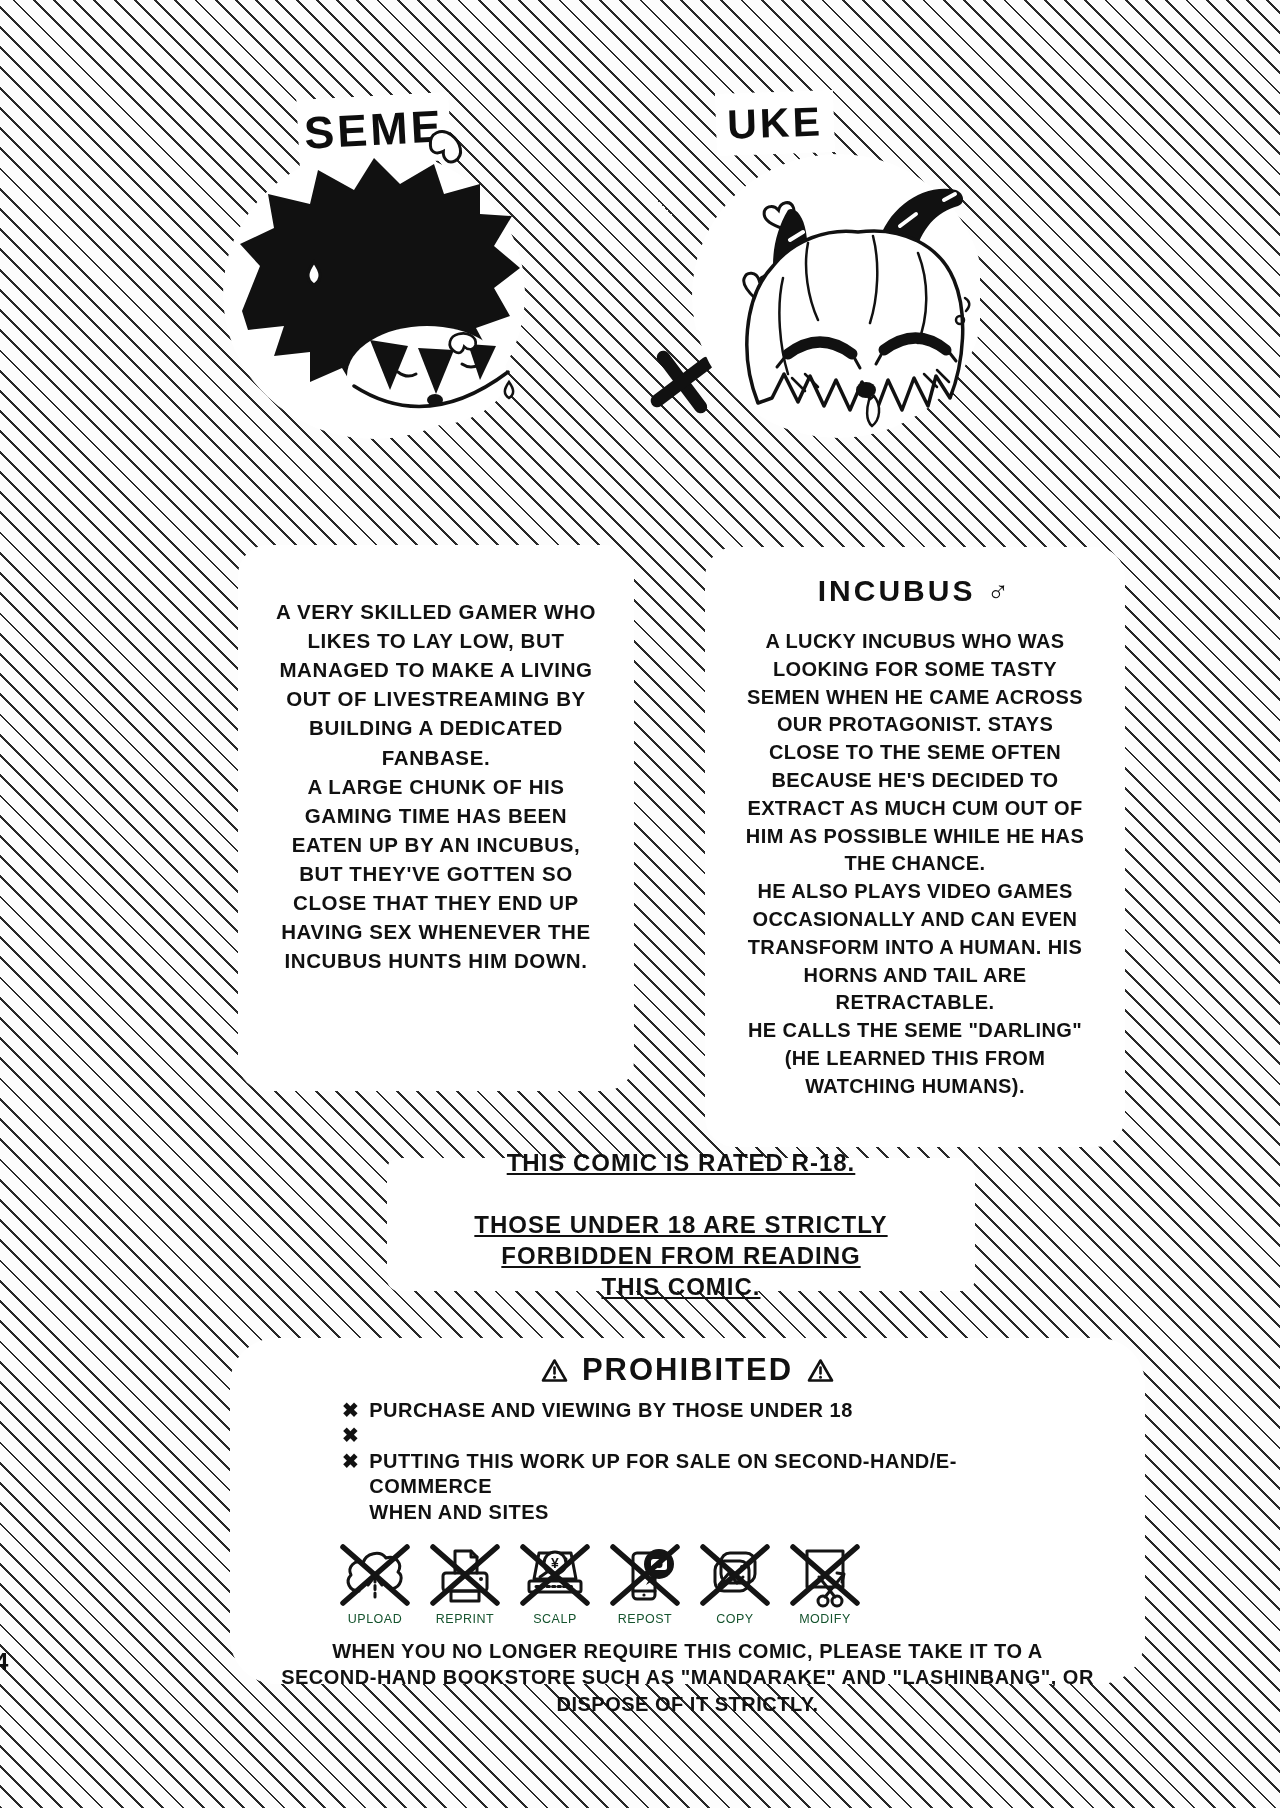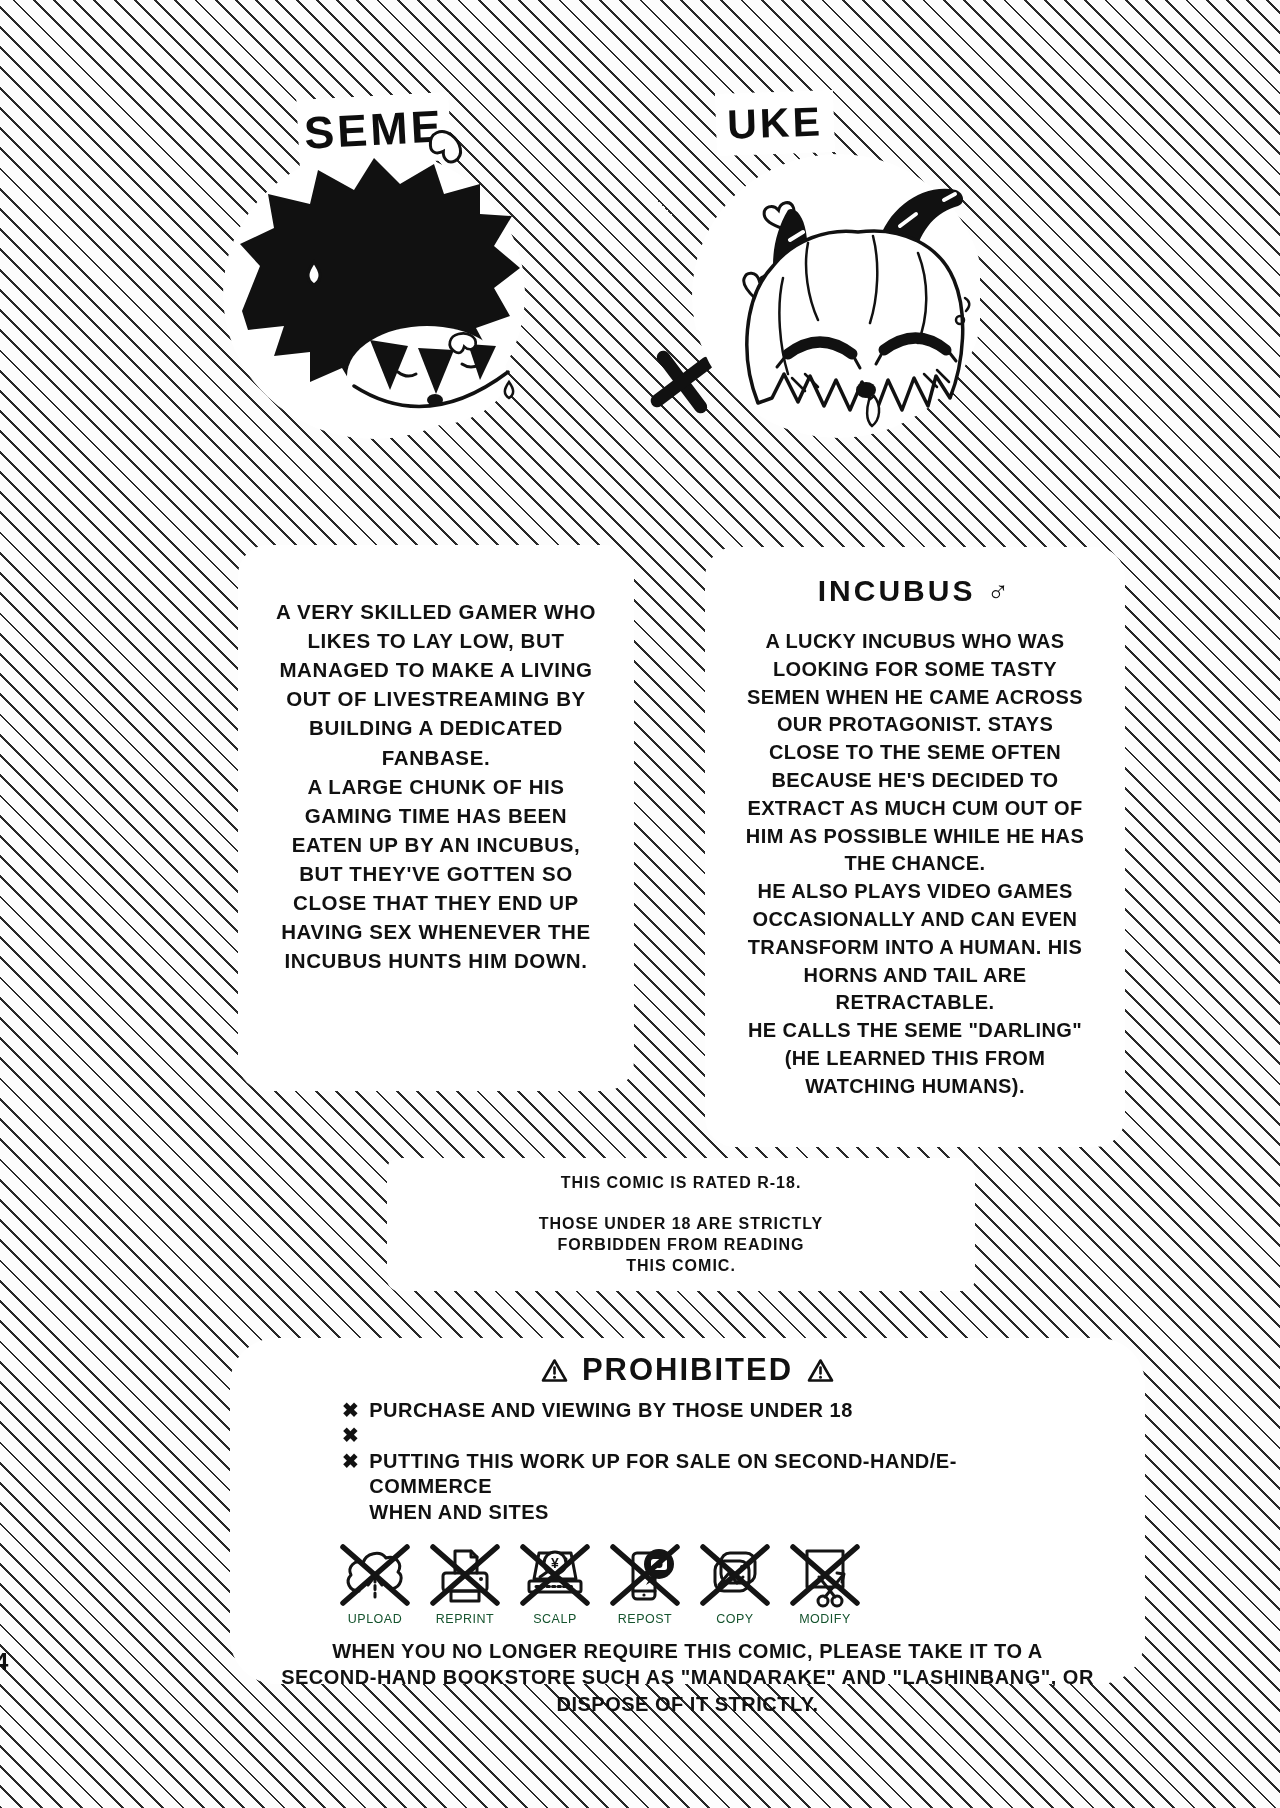--- a/index.html
+++ b/index.html
@@ -14,21 +14,21 @@
   .role-label{display:flex;align-items:center;justify-content:center;font-weight:700;letter-spacing:3px;color:#0e0e0e;}
   #seme-label{left:298px;top:96px;width:152px;height:68px;font-size:45px;transform:rotate(-3deg);}
   #uke-label{left:716px;top:92px;width:118px;height:62px;font-size:41px;transform:rotate(-2deg);}
   .char-box{text-align:center;}
   #seme-box{left:238px;top:545px;width:396px;height:546px;border-radius:30px;padding:28px 16px 0 16px;}
   #uke-box{left:705px;top:547px;width:420px;height:600px;border-radius:30px;padding:24px 14px 0 14px;}
   .box-title{font-size:30px;font-weight:700;letter-spacing:3px;line-height:1.3;white-space:pre-line;}
   .box-body{font-size:20.5px;font-weight:700;letter-spacing:.6px;line-height:1.42;white-space:pre-line;margin-top:24px;}
   #uke-box .box-body{font-size:20px;line-height:1.39;margin-top:18px;letter-spacing:.4px;}
   #rating-box{left:387px;top:1158px;width:588px;height:133px;border-radius:12px;display:flex;align-items:center;justify-content:center;text-align:center;}
-  .rating-text{font-size:16px;font-weight:700;letter-spacing:1px;line-height:1.3;white-space:pre-line;}
+  .rating-text{font-size:24px;font-weight:700;letter-spacing:1px;line-height:1.3;white-space:pre-line;text-decoration:underline;}
   #prohibited-box{left:230px;top:1338px;width:915px;height:346px;border-radius:46px;padding-top:14px;}
   .pro-title{display:flex;align-items:center;justify-content:center;gap:14px;font-size:31px;font-weight:700;letter-spacing:2px;}
   .pro-items{margin:10px 0 0 112px;width:730px;font-size:20px;font-weight:700;letter-spacing:.5px;line-height:1.27;}
   .pro-item{display:flex;gap:10px;align-items:flex-start;}
   .x-bullet{flex:0 0 auto;}
   .pro-item-text{white-space:pre-line;}
   .icons-row{display:flex;gap:8px;margin:14px 0 0 104px;}
   .icon-cell{width:82px;text-align:center;}
   .icon-label{font-size:12.5px;font-weight:400;letter-spacing:.5px;margin-top:-3px;color:#14532d;}
   .disposal{text-align:center;font-size:20px;font-weight:700;letter-spacing:.5px;line-height:1.32;white-space:pre-line;margin-top:12px;}

